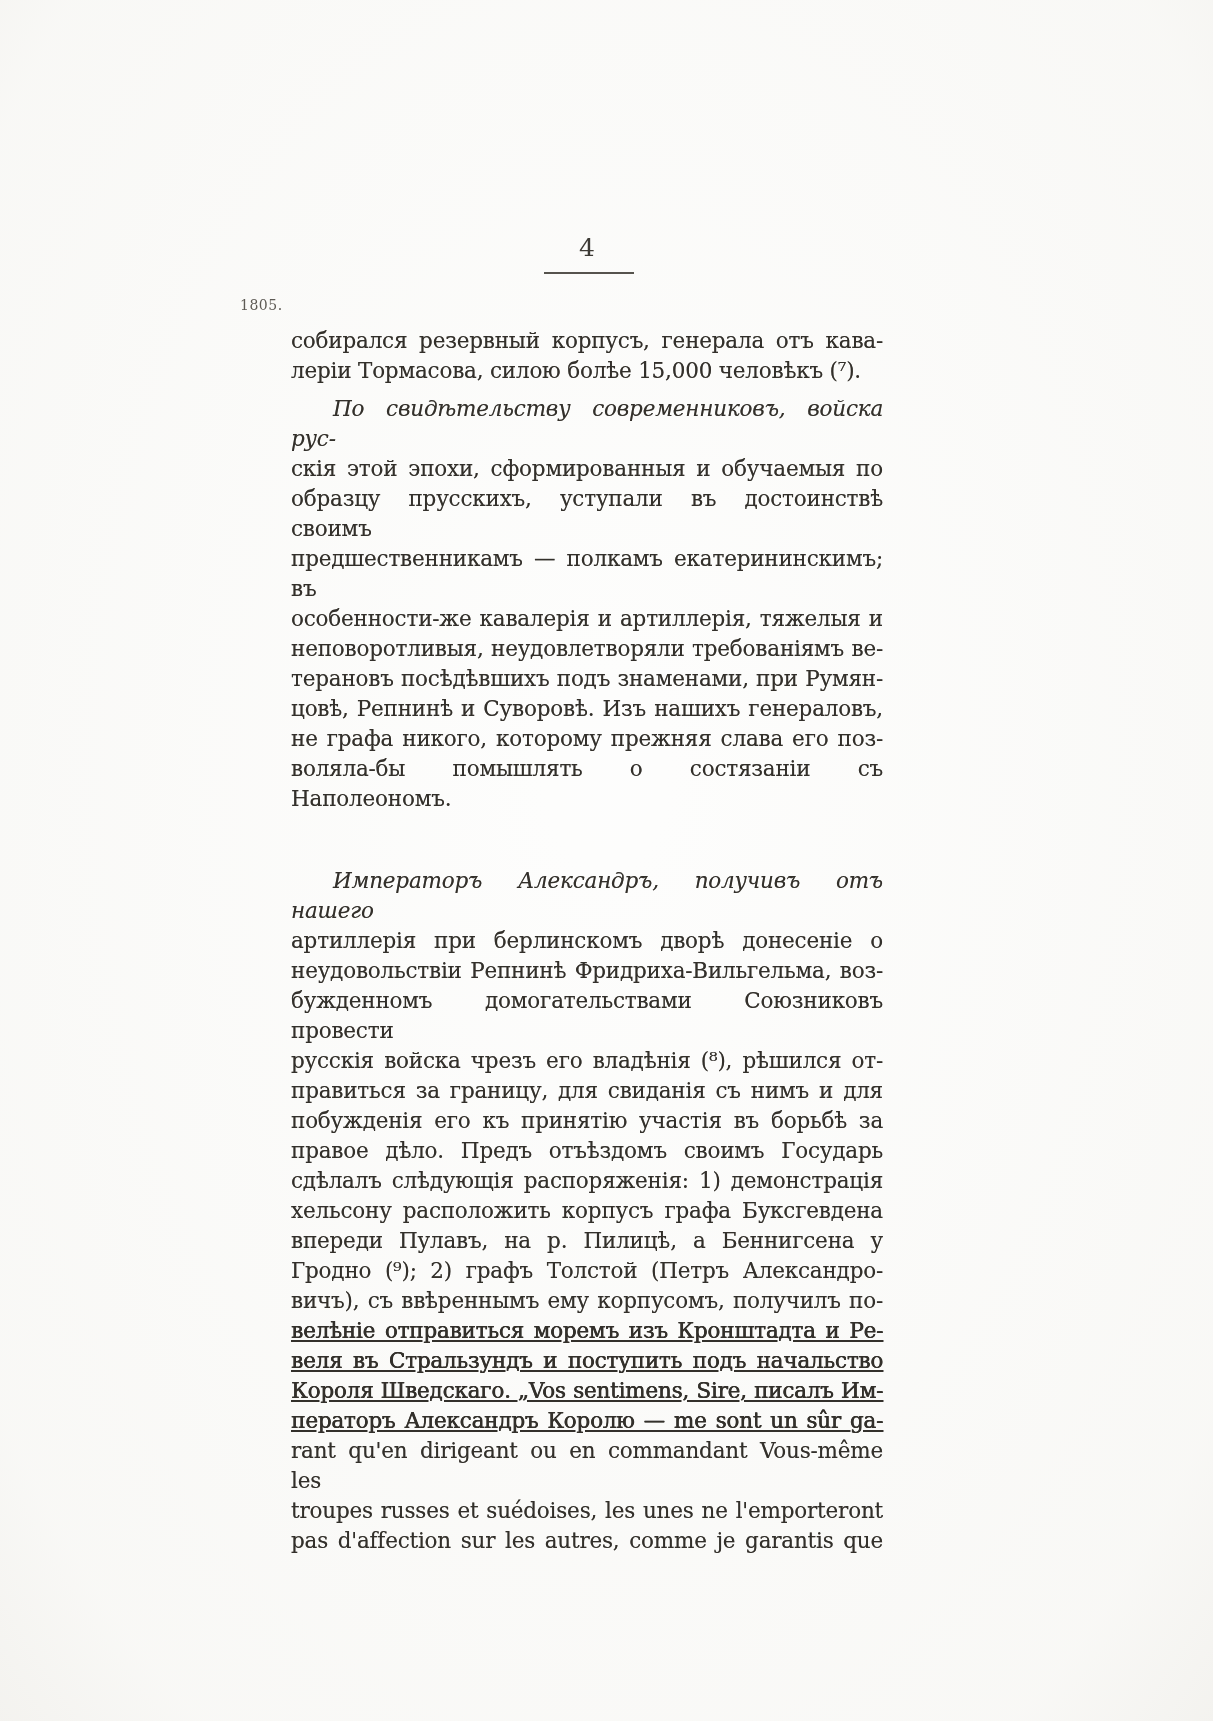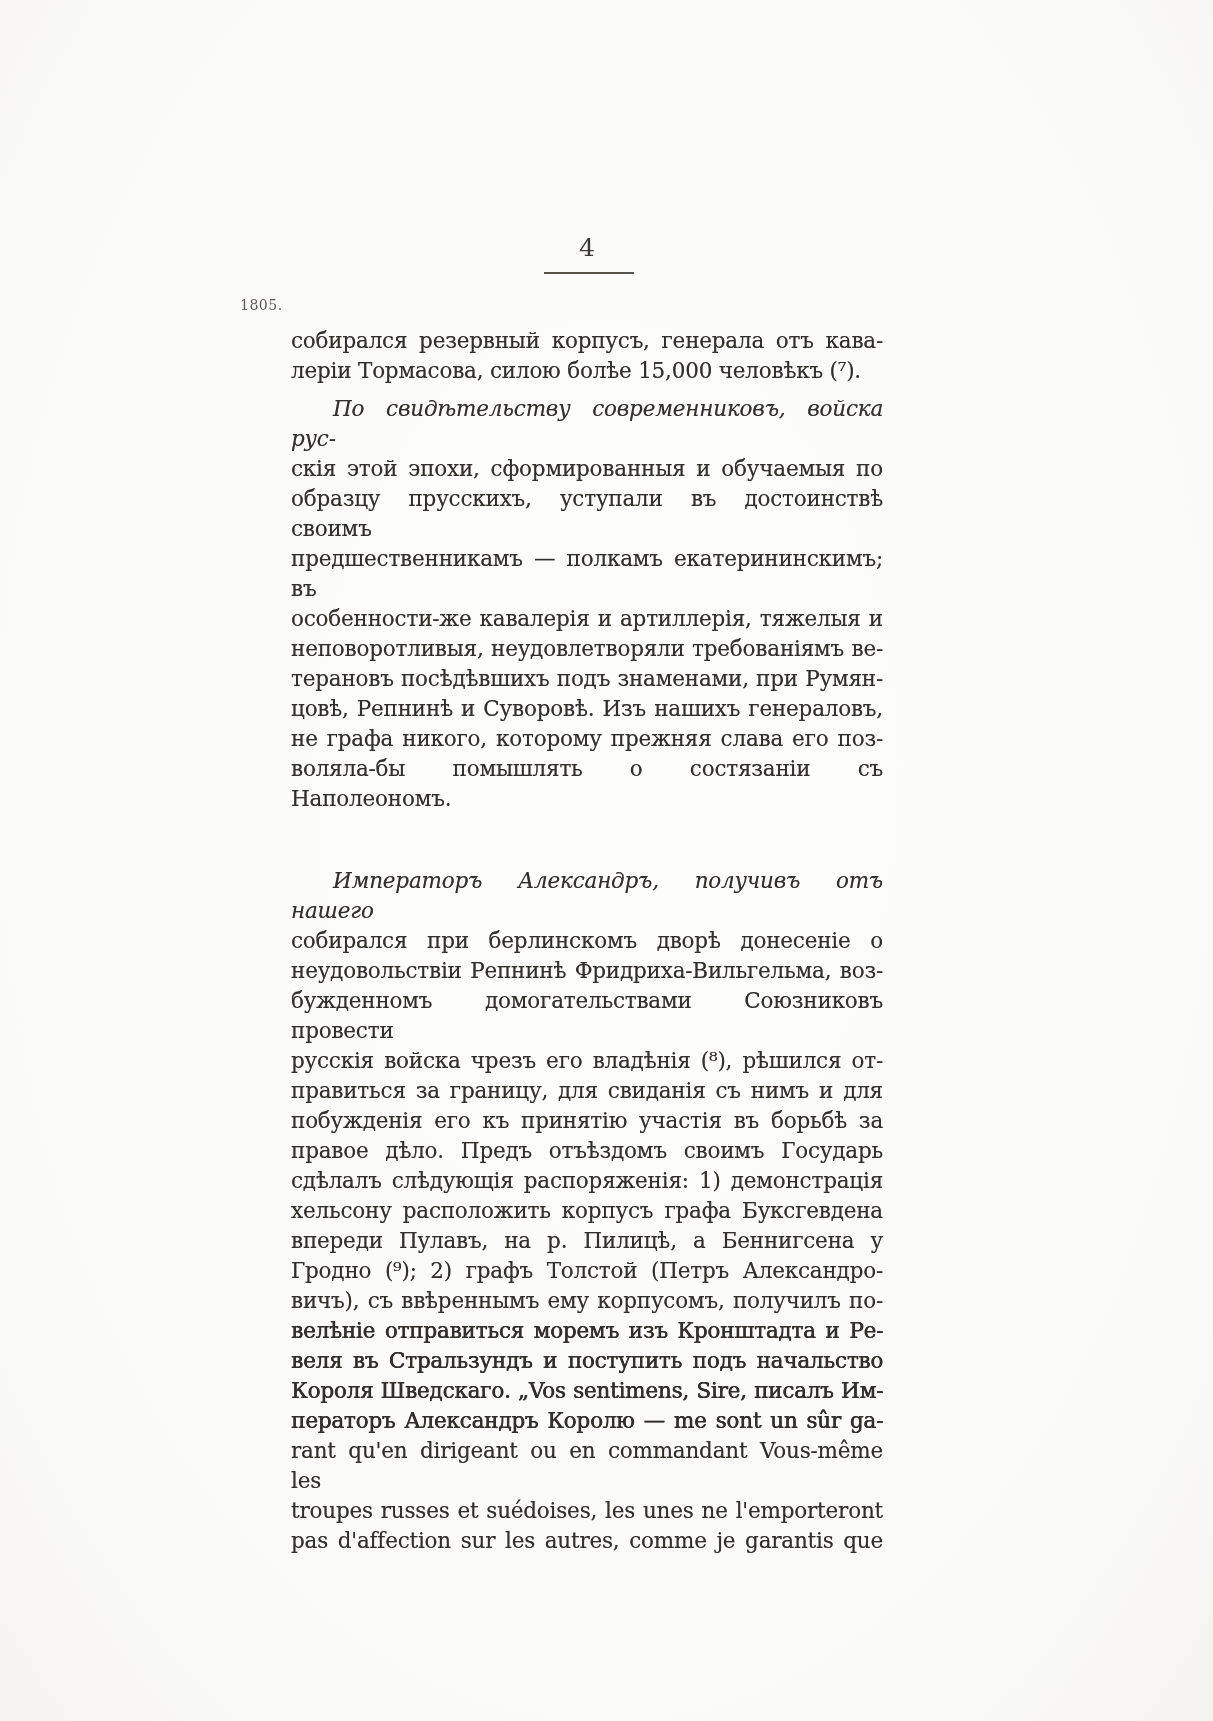--- a/index.html
+++ b/index.html
@@ -61,21 +61,21 @@
   .para { margin: 0; }
   .para.p2 { margin-top: 8px; }
   .para.p3 { margin-top: 52px; }
   .line {
     text-align: justify;
     text-align-last: justify;
     white-space: normal;
   }
   .line.para-end { text-align-last: left; }
   .line.indent { text-indent: 42px; font-style: italic; }
-  .line.heavy { text-shadow: 0.5px 0 0 currentColor, 0 0 0.5px rgba(40, 36, 30, 0.7); }
+  .line.heavy { text-shadow: 0.5px 0 0 currentColor, 0 0 0.5px rgba(40, 36, 30, 0.7); text-decoration: underline; }
 </style>
 </head>
 <body>
 
 <div class="scan-page">
 
   <div class="page-number">4</div>
   <div class="page-number-rule"></div>
 
   <div class="margin-note">1805.</div>
@@ -98,21 +98,21 @@
       <div class="line">неповоротливыя, неудовлетворяли требованіямъ ве-</div>
       <div class="line">терановъ посѣдѣвшихъ подъ знаменами, при Румян-</div>
       <div class="line">цовѣ, Репнинѣ и Суворовѣ. Изъ нашихъ генераловъ,</div>
       <div class="line">не графа никого, которому прежняя слава его поз-</div>
       <div class="line para-end">воляла-бы помышлять о состязаніи съ Наполеономъ.</div>
     <p></p>
 
     <p class="para p3">
       </p>
       <div class="line indent">Императоръ Александръ, получивъ отъ нашего</div>
-      <div class="line">собирался при берлинскомъ дворѣ донесеніе о</div>
+      <div class="line">артиллерія при берлинскомъ дворѣ донесеніе о</div>
       <div class="line">неудовольствіи Репнинѣ Фридриха-Вильгельма, воз-</div>
       <div class="line">бужденномъ домогательствами Союзниковъ провести</div>
       <div class="line">русскія войска чрезъ его владѣнія (⁸), рѣшился от-</div>
       <div class="line">правиться за границу, для свиданія съ нимъ и для</div>
       <div class="line">побужденія его къ принятію участія въ борьбѣ за</div>
       <div class="line">правое дѣло. Предъ отъѣздомъ своимъ Государь</div>
       <div class="line">сдѣлалъ слѣдующія распоряженія: 1) демонстрація</div>
       <div class="line">хельсону расположить корпусъ графа Буксгевдена</div>
       <div class="line">впереди Пулавъ, на р. Пилицѣ, а Беннигсена у</div>
       <div class="line">Гродно (⁹); 2) графъ Толстой (Петръ Александро-</div>

